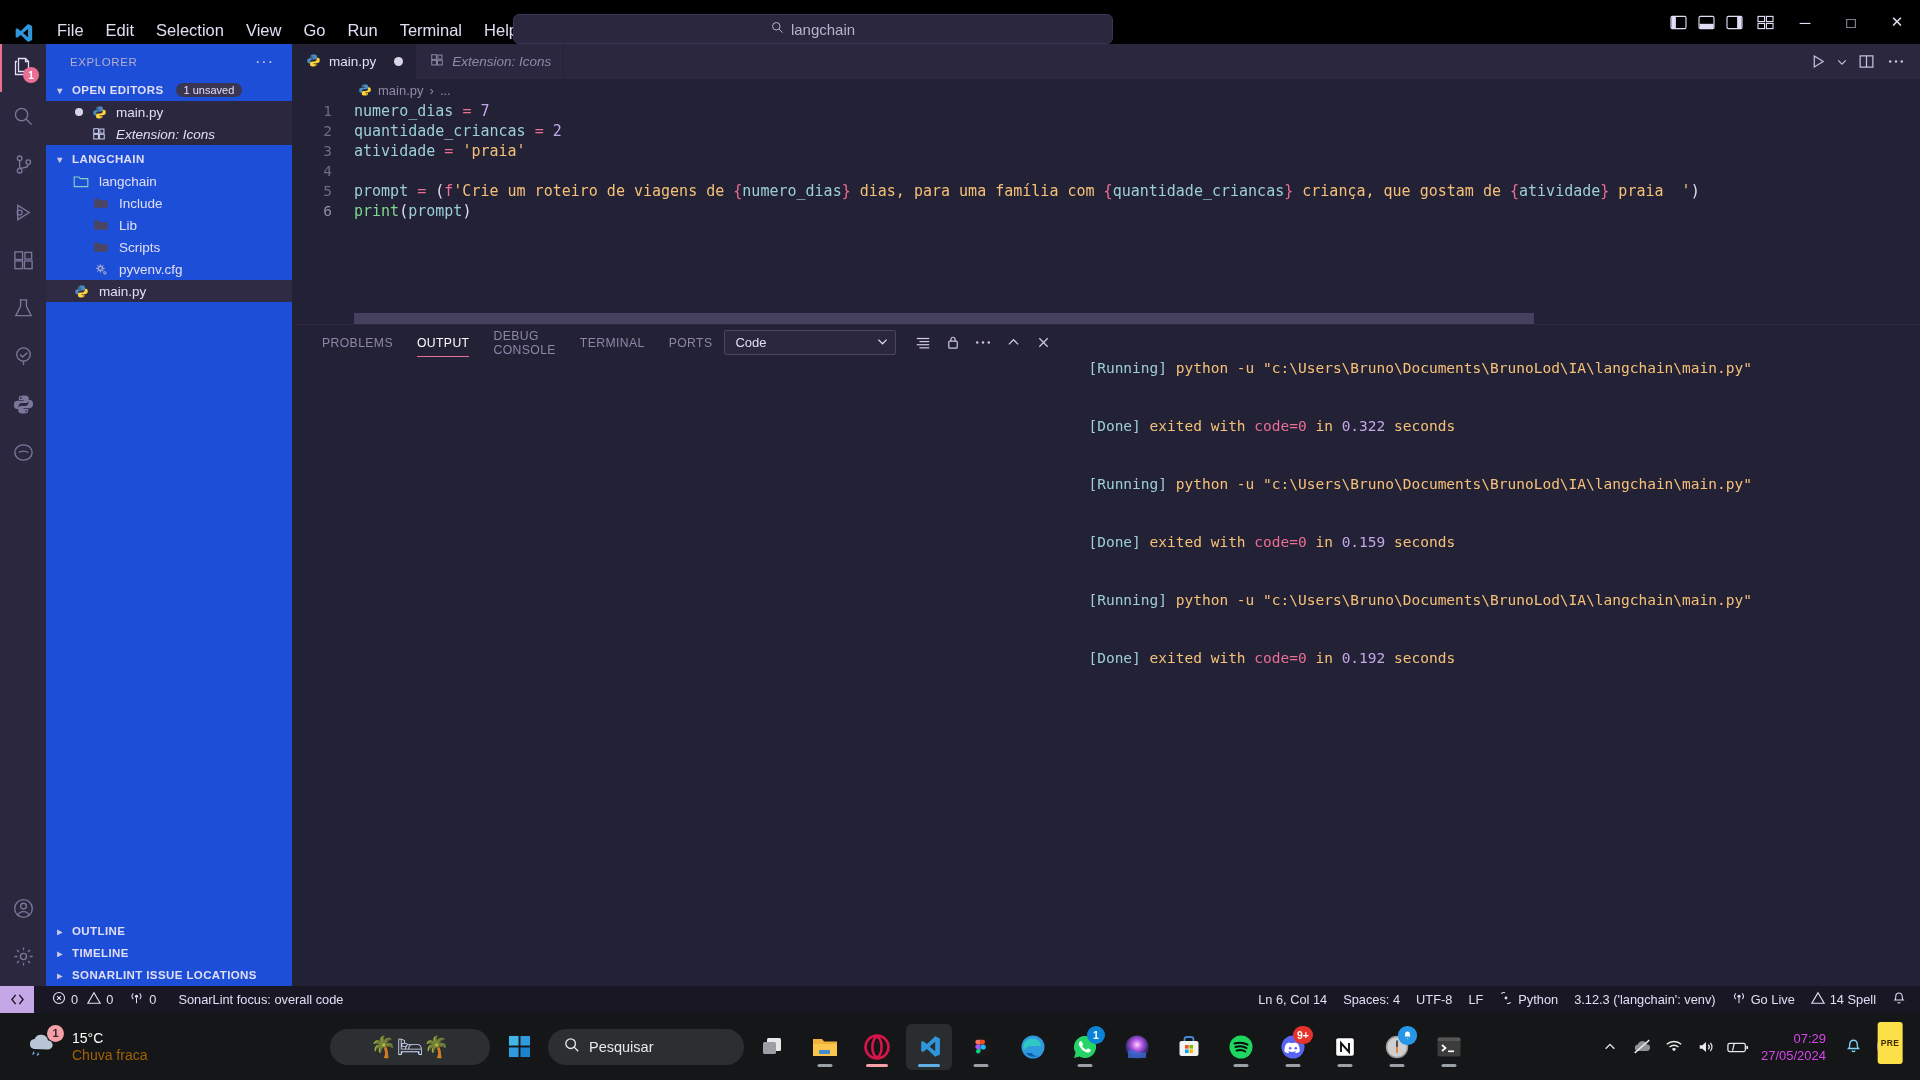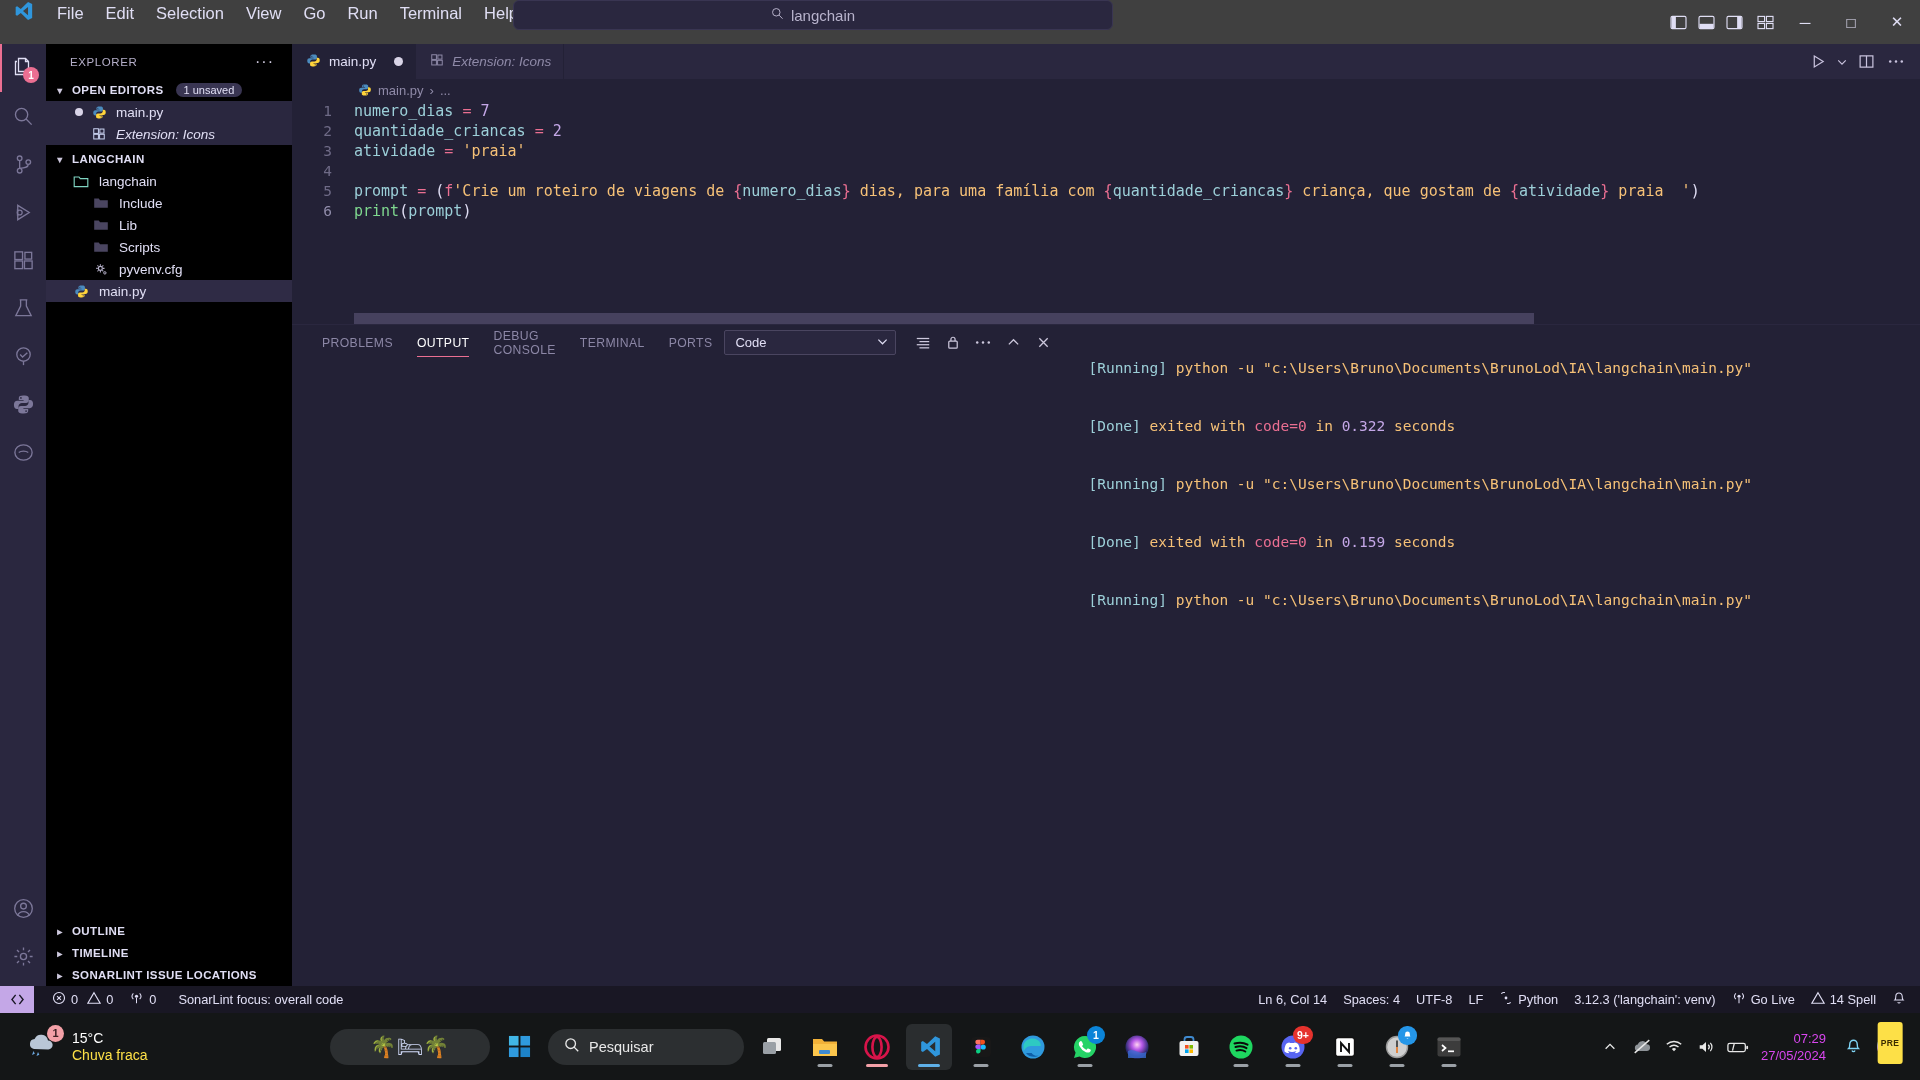--- a/index.html
+++ b/index.html
@@ -12,21 +12,21 @@
   }
 
   
   #vscode {
     position:absolute; left:0; top:0; width:1920px; height:1013px;
     background:#232136; display:flex; flex-direction:column;
   }
 
   
   #titlebar {
-    height:44px; background:#404040; display:flex; align-items:flex-start;
+    height:44px; background:#000000; display:flex; align-items:flex-end;
     flex:0 0 44px; position:relative;
   }
   #vscode-logo { width:46px; display:flex; align-items:center; justify-content:center; }
   #menubar { display:flex; align-items:center; gap:0px; }
   .menu-item {
     padding:4px 11px; font-size:16.5px; color:#e0def4; cursor:default;
     border-radius:4px;
   }
   #nav-arrows { display:flex; align-items:center; gap:14px; margin-left:40px; color:#8f8aa8; }
   .nav-arrow { font-size:21px; line-height:1; cursor:default; }
@@ -62,21 +62,21 @@
   }
   .act-badge {
     position:absolute; right:7px; bottom:9px; background:#eb6f92; color:#fff;
     font-size:10px; font-weight:bold; min-width:16px; height:16px; border-radius:8px;
     display:flex; align-items:center; justify-content:center; font-family:"Liberation Sans",sans-serif;
   }
   #activitybar .spacer { flex:1; }
 
   
   #sidebar {
-    width:246px; background:#000000; flex:0 0 246px; display:flex; flex-direction:column;
+    width:246px; background:#1d4ed8; flex:0 0 246px; display:flex; flex-direction:column;
     position:relative;
   }
   #sidebar-header {
     height:35px; display:flex; align-items:center; justify-content:space-between;
     padding:0 18px 0 24px; font-size:11.5px; letter-spacing:.6px; color:#b5afc9;
   }
   #sidebar-header .dots { font-size:16px; color:#cdc8dd; letter-spacing:1px; }
   .section-head {
     height:22px; display:flex; align-items:center; gap:4px; padding-left:6px;
     font-size:11.5px; font-weight:bold; letter-spacing:.4px; color:#e0def4;
@@ -187,21 +187,21 @@
     background:#141617; display:flex; align-items:center;
   }
   #weather { display:flex; align-items:center; gap:10px; padding-left:22px; width:330px; }
   #weather .wicon { position:relative; width:40px; height:40px; display:flex; align-items:center; justify-content:center; }
   #weather .wbadge {
     position:absolute; top:-2px; right:-2px; background:#f3a0a7; color:#3b1f22; font-size:11px;
     font-weight:bold; width:17px; height:17px; border-radius:50%;
     display:flex; align-items:center; justify-content:center;
   }
   #weather .wtext { line-height:17px; font-size:14px; color:#ffffff; }
-  #weather .wtext .sub { font-size:14px; color:#fde047; }
+  #weather .wtext .sub { font-size:14px; color:#a16207; }
   #tb-center { display:flex; align-items:center; gap:6px; }
   .tb-btn { width:46px; height:46px; display:flex; align-items:center; justify-content:center; position:relative; border-radius:6px; }
   .tb-btn.active-app { background:#2a2d2f; }
   .tb-underline { position:absolute; bottom:3px; left:50%; transform:translateX(-50%);
                   width:15px; height:3px; border-radius:2px; background:#9aa0a6; }
   .tb-underline.wide { width:22px; background:#5fb0e8; }
   .tb-underline.pink { background:#f3a0a7; width:22px; }
   .tb-badge {
     position:absolute; top:2px; right:3px; color:#fff; font-size:10.5px; font-weight:bold;
     border-radius:9px; min-width:18px; height:18px; padding:0 4px;
@@ -626,20 +626,21 @@
               <div class="out-line"><span class="o-tag">[Running]</span><span class="o-txt"> python -u </span><span class="o-str">"c:\Users\Bruno\Documents\BrunoLod\IA\langchain\main.py"</span></div>
               <div class="o-sp"></div>
               <div class="out-line"><span class="o-tag">[Done]</span><span class="o-txt"> exited with </span><span class="o-code">code=0</span><span class="o-txt"> in </span><span class="o-num">0.322</span><span class="o-txt"> seconds</span></div>
               <div class="o-sp"></div>
               <div class="out-line"><span class="o-tag">[Running]</span><span class="o-txt"> python -u </span><span class="o-str">"c:\Users\Bruno\Documents\BrunoLod\IA\langchain\main.py"</span></div>
               <div class="o-sp"></div>
               <div class="out-line"><span class="o-tag">[Done]</span><span class="o-txt"> exited with </span><span class="o-code">code=0</span><span class="o-txt"> in </span><span class="o-num">0.159</span><span class="o-txt"> seconds</span></div>
               <div class="o-sp"></div>
               <div class="out-line"><span class="o-tag">[Running]</span><span class="o-txt"> python -u </span><span class="o-str">"c:\Users\Bruno\Documents\BrunoLod\IA\langchain\main.py"</span></div>
               <div class="o-sp"></div>
+              <div class="out-line"><span class="o-tag">[Done]</span><span class="o-txt"> exited with </span><span class="o-code">code=0</span><span class="o-txt"> in </span><span class="o-num">0.192</span><span class="o-txt"> seconds</span></div>
             </div>
         </div>
       </div>
     </div>
   </div>
 
   <div id="statusbar">
     <div id="sb-remote">
       <svg width="15" height="13" viewBox="0 0 16 14">
           <path d="M6 2L2 7l4 5M10 2l4 5-4 5" fill="none" stroke="#191724" stroke-width="1.5"></path>

